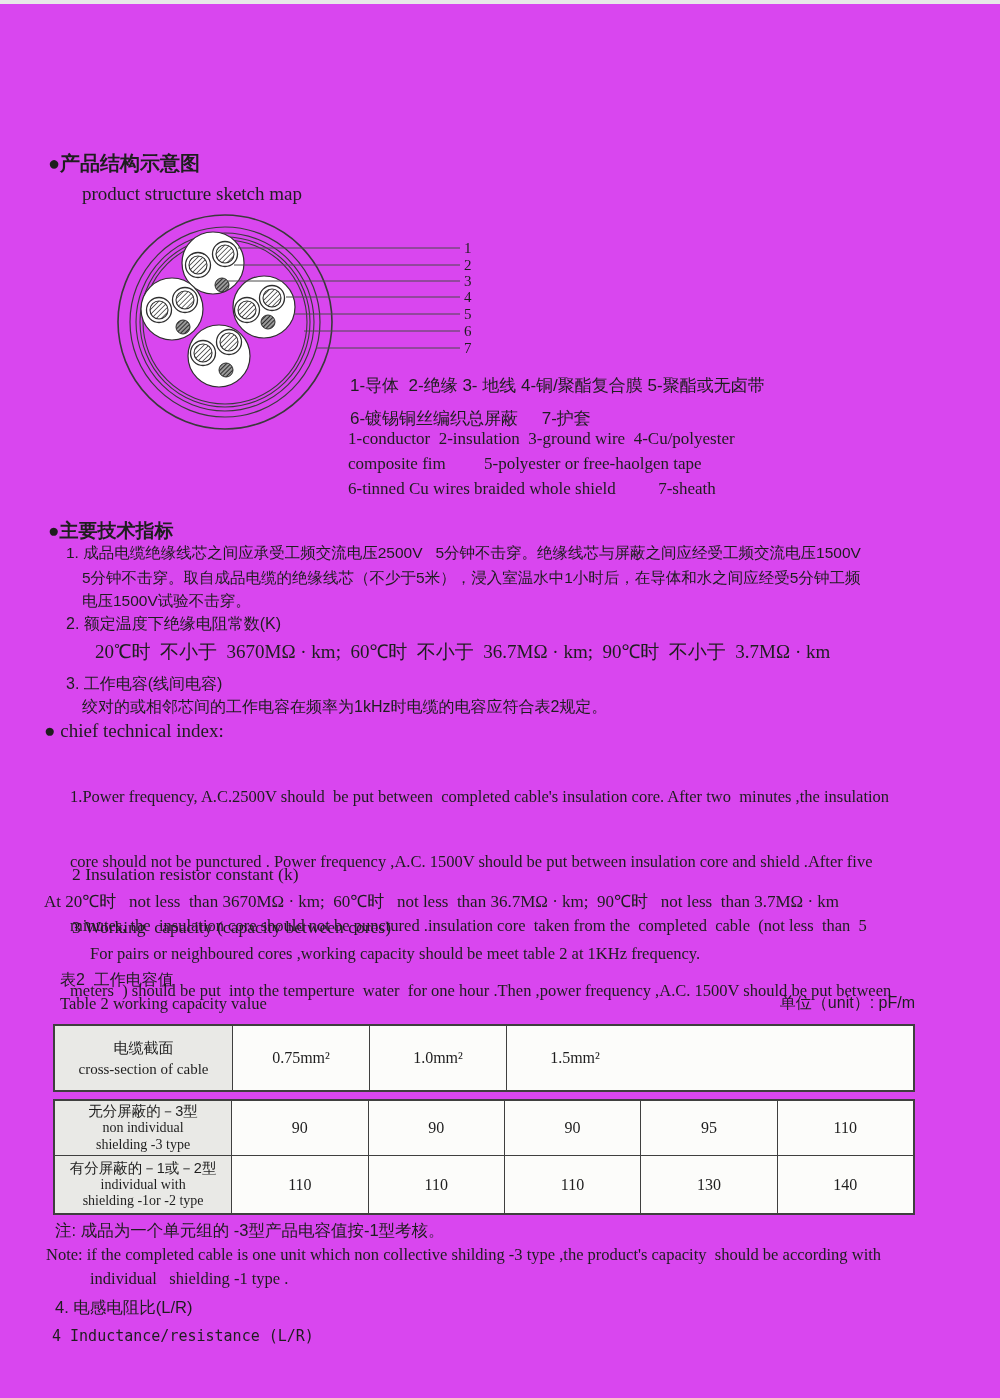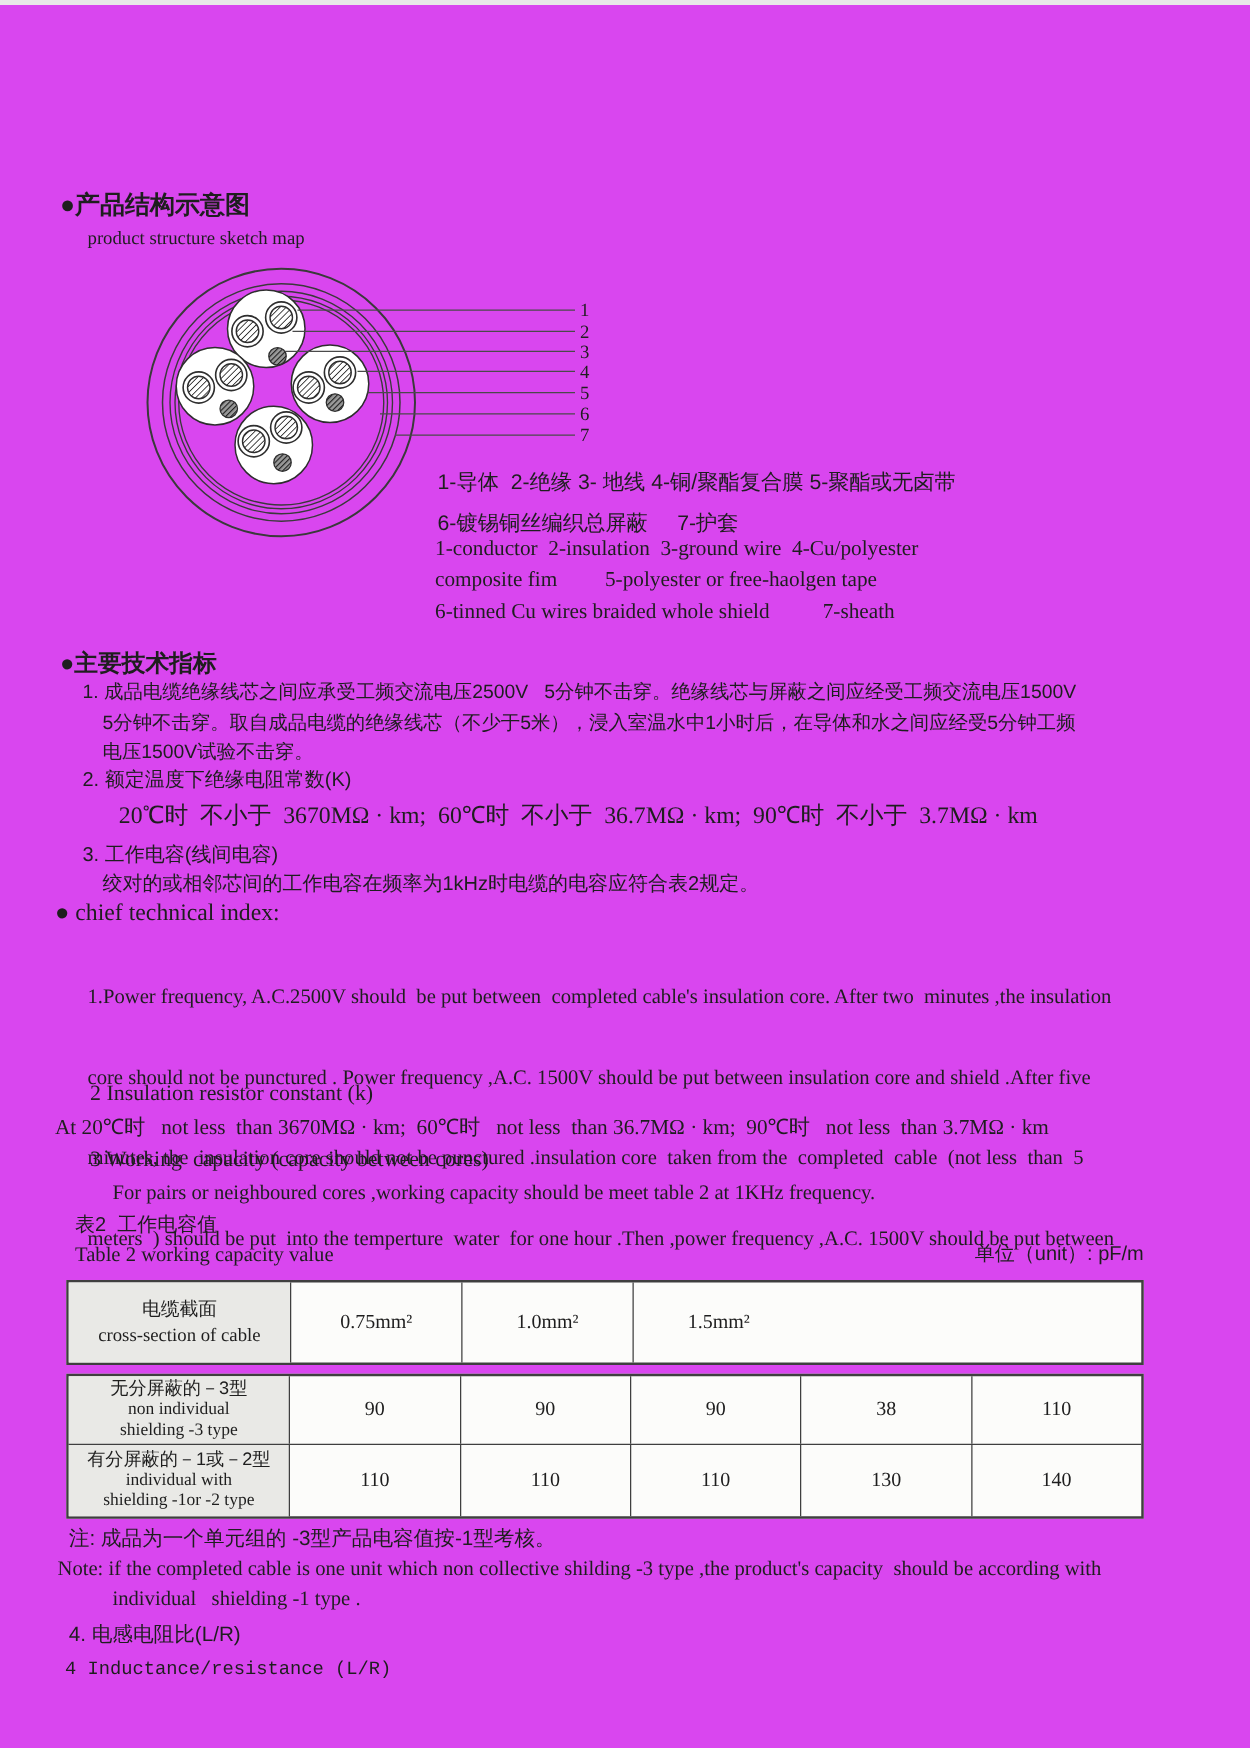--- a/index.html
+++ b/index.html
@@ -38,21 +38,21 @@
   .row-en{font-family:"Liberation Serif",serif;font-size:14px;line-height:16.5px;}
   .val{font-family:"Liberation Serif",serif;font-size:16px;}
   .gap{height:7px;}
 </style>
 </head>
 <body>
 
 <div class="page">
 
   <div class="abs zh-title" style="left:48px;top:146px;"><span>●</span><span>产品结构示意图</span></div>
-  <div class="abs serif" style="left:70px;top:179px;font-size:15px;">product structure sketch map</div>
+  <div class="abs serif" style="left:82px;top:179px;font-size:19px;">product structure sketch map</div>
 
   <svg class="abs" style="left:95px;top:205px;" width="395" height="260" viewBox="95 205 395 260">
     <defs>
       <pattern id="hatch" patternUnits="userSpaceOnUse" width="3.5" height="3.5" patternTransform="rotate(45)">
         <rect width="3.5" height="3.5" fill="#ffffff"></rect>
         <line x1="0" y1="0" x2="0" y2="3.5" stroke="#2e2e2e" stroke-width="1.4"></line>
       </pattern>
       <pattern id="hatchDark" patternUnits="userSpaceOnUse" width="3" height="3" patternTransform="rotate(45)">
         <rect width="3" height="3" fill="#9a9a9a"></rect>
         <line x1="0" y1="0" x2="0" y2="3" stroke="#1f1f1f" stroke-width="1.8"></line>
@@ -167,21 +167,21 @@
     <div class="tbl-block">
       <div class="tbl-row" style="height:54px;">
         <div class="cell c0">
           <div class="row-zh">无分屏蔽的－3型</div>
           <div class="row-en">non individual</div>
           <div class="row-en">shielding -3 type</div>
         </div>
         <div class="cell cv val">90</div>
         <div class="cell cv val">90</div>
         <div class="cell cv val">90</div>
-        <div class="cell cv val">38</div>
+        <div class="cell cv val">95</div>
         <div class="cell cv val">110</div>
       </div>
       <div class="tbl-row" style="height:57px;">
         <div class="cell c0">
           <div class="row-zh">有分屏蔽的－1或－2型</div>
           <div class="row-en">individual with</div>
           <div class="row-en">shielding -1or -2 type</div>
         </div>
         <div class="cell cv val">110</div>
         <div class="cell cv val">110</div>
@@ -189,15 +189,15 @@
         <div class="cell cv val">130</div>
         <div class="cell cv val">140</div>
       </div>
     </div>
   </div>
 
   <div class="abs zh" style="left:55px;top:1216px;font-size:16.5px;">注: 成品为一个单元组的 -3型产品电容值按-1型考核。</div>
   <div class="abs serif" style="left:46px;top:1241px;font-size:16.5px;">Note: if the completed cable is one unit which non collective shilding -3 type ,the product's capacity  should be according with</div>
   <div class="abs serif" style="left:90px;top:1265px;font-size:16.5px;">individual   shielding -1 type .</div>
   <div class="abs zh" style="left:55px;top:1293px;font-size:16.5px;">4. 电感电阻比(L/R)</div>
-  <div class="abs mono" style="left:52px;top:1323px;font-size:15px;font-family:Liberation Mono, monospace;">4 Inductance/resistance (L/R)</div>
+  <div class="abs mono" style="left:52px;top:1323px;font-size:15px;">4 Inductance/resistance (L/R)</div>
 
 </div>
 
 </body></html>

